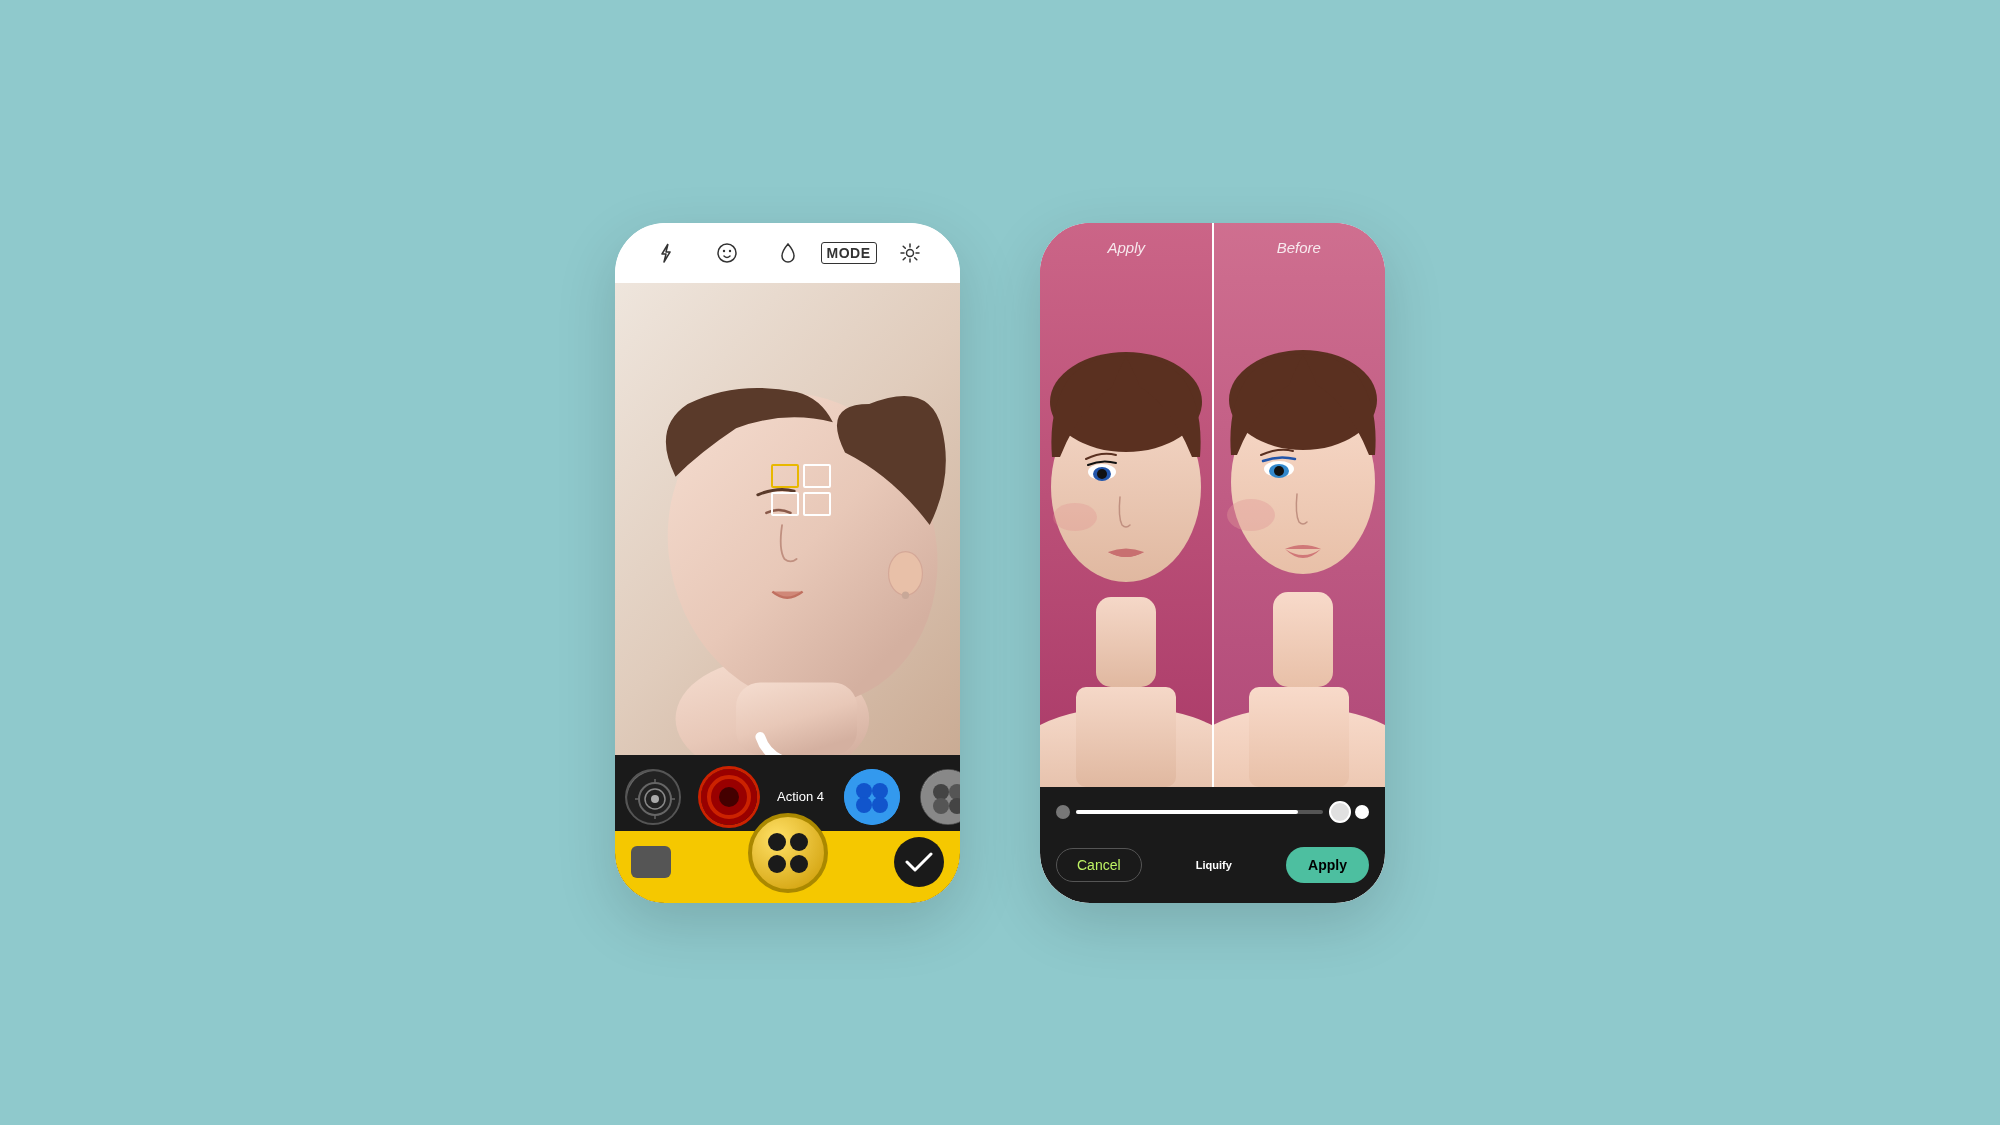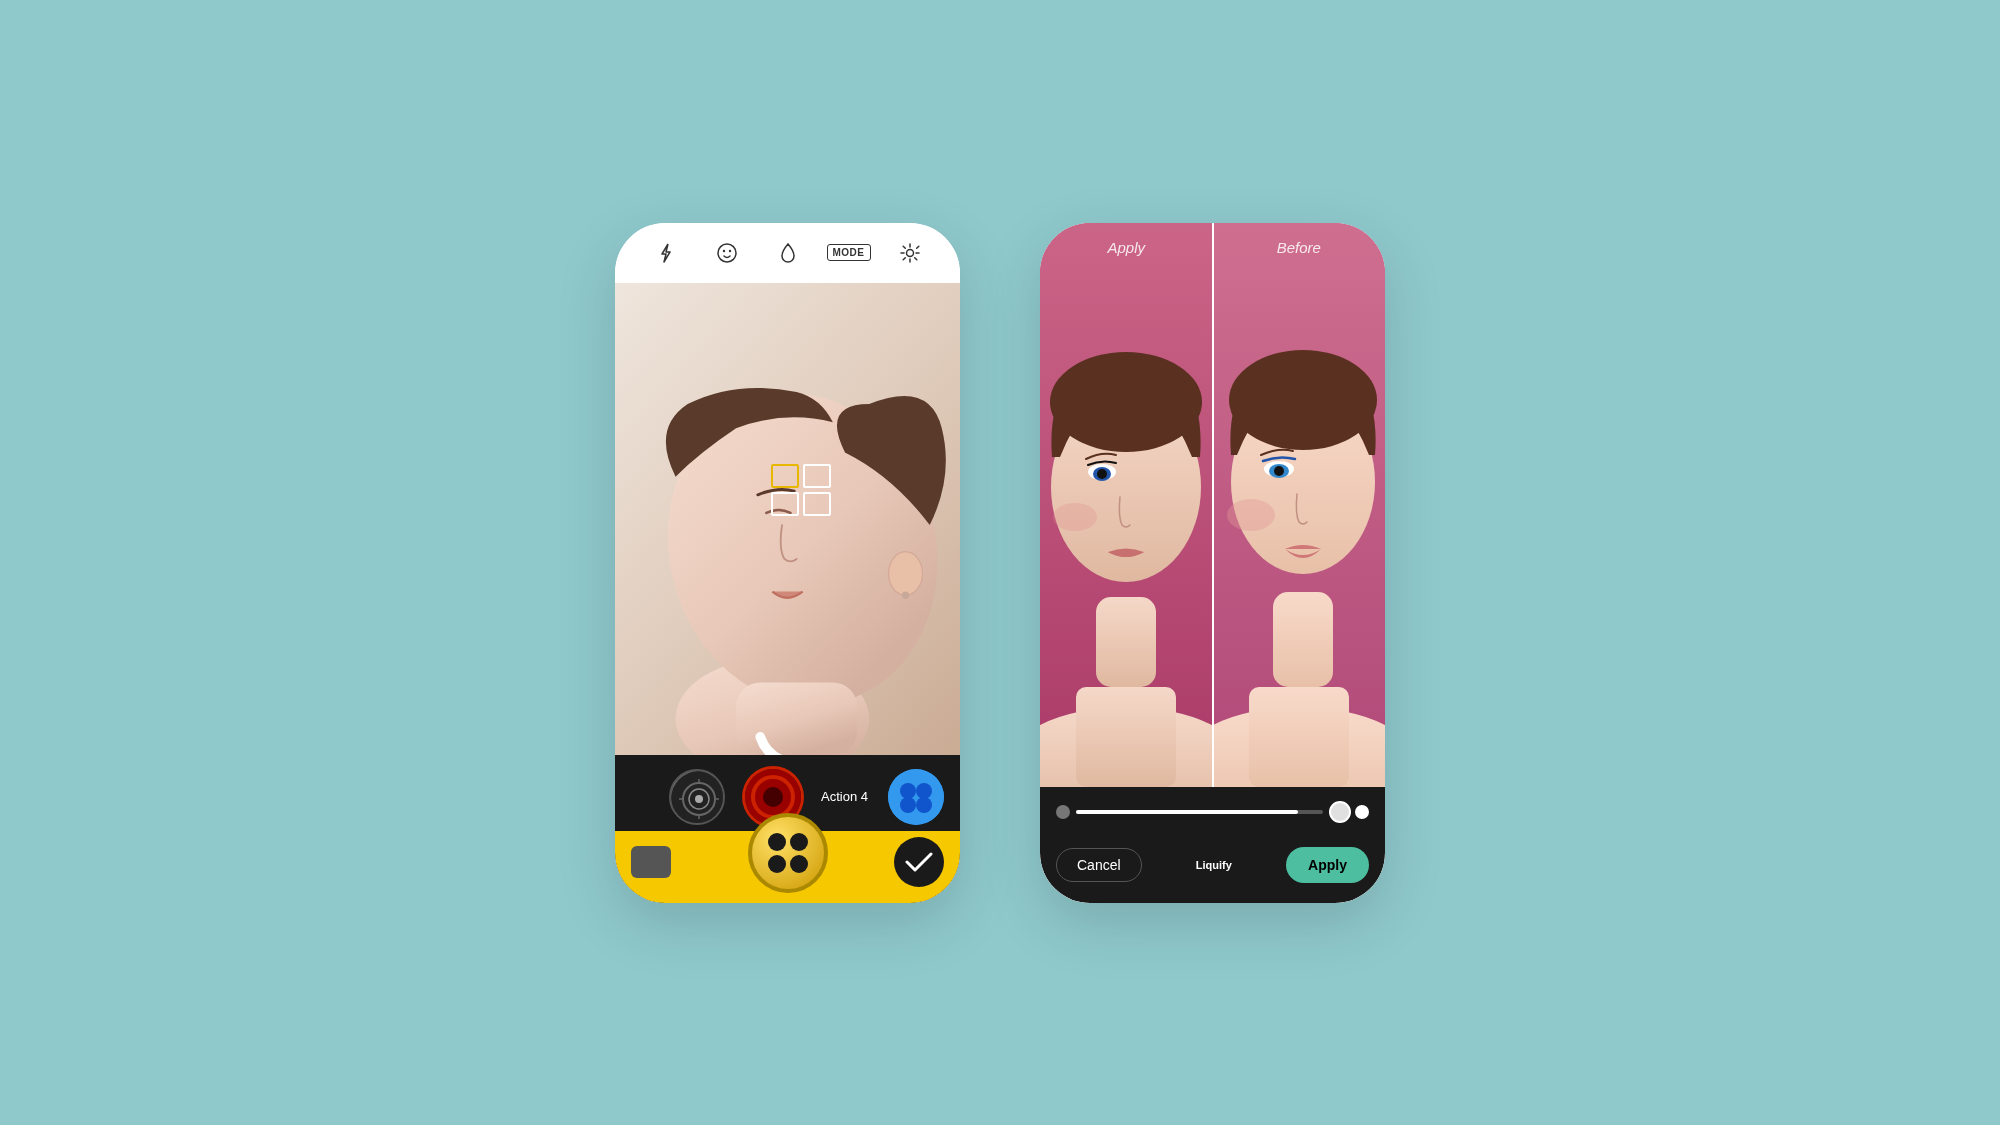--- a/index.html
+++ b/index.html
@@ -108,21 +108,20 @@
       padding: 8px 0 0 0;
       position: relative;
     }
 
     .filter-strip {
       display: flex;
       align-items: center;
       padding: 6px 10px;
       gap: 20px;
       overflow-x: auto;
-      margin-left: 44px;
     }
 
     .filter-item {
       width: 56px;
       height: 56px;
       border-radius: 50%;
       overflow: hidden;
       flex-shrink: 0;
       position: relative;
     }
@@ -343,21 +342,21 @@
     .action-row {
       display: flex;
       align-items: center;
       justify-content: space-between;
       padding: 10px 16px 20px;
     }
 
     .cancel-btn {
       background: transparent;
       border: 1px solid #555;
-      color: #ffffff;
+      color: #bef264;
       border-radius: 20px;
       padding: 8px 20px;
       font-size: 14px;
       cursor: pointer;
     }
 
     .action-title {
       color: white;
       font-size: 11px;
       font-weight: 600;
@@ -406,21 +405,21 @@
           </svg>
         </div>
 
         <div class="toolbar-icon">
           <svg width="22" height="24" viewBox="0 0 22 24" fill="none">
             <path d="M11 3 Q17 10 17 15 A6 6 0 0 1 5 15 Q5 10 11 3Z" stroke="#333" stroke-width="1.5" fill="none"></path>
           </svg>
         </div>
 
         <div class="toolbar-icon">
-          <div style="border: 1.5px solid #333; border-radius: 3px; padding: 2px 5px; font-size: 10px; font-weight: 700; color: #333; letter-spacing: 0.5px;">MODE</div>
+          <div style="border: 1.5px solid #333; border-radius: 3px; padding: 2px 5px; font-size: 14px; font-weight: 700; color: #333; letter-spacing: 0.5px;">MODE</div>
         </div>
 
         <div class="toolbar-icon">
           <svg width="22" height="22" viewBox="0 0 22 22" fill="none">
             <circle cx="11" cy="11" r="3.5" stroke="#333" stroke-width="1.5" fill="none"></circle>
             <path d="M11 2v3M11 17v3M2 11h3M17 11h3M4.2 4.2l2.1 2.1M15.7 15.7l2.1 2.1M19.8 4.2l-2.1 2.1M6.3 15.7l-2.1 2.1" stroke="#333" stroke-width="1.5" stroke-linecap="round"></path>
           </svg>
         </div>
       </div>
 

